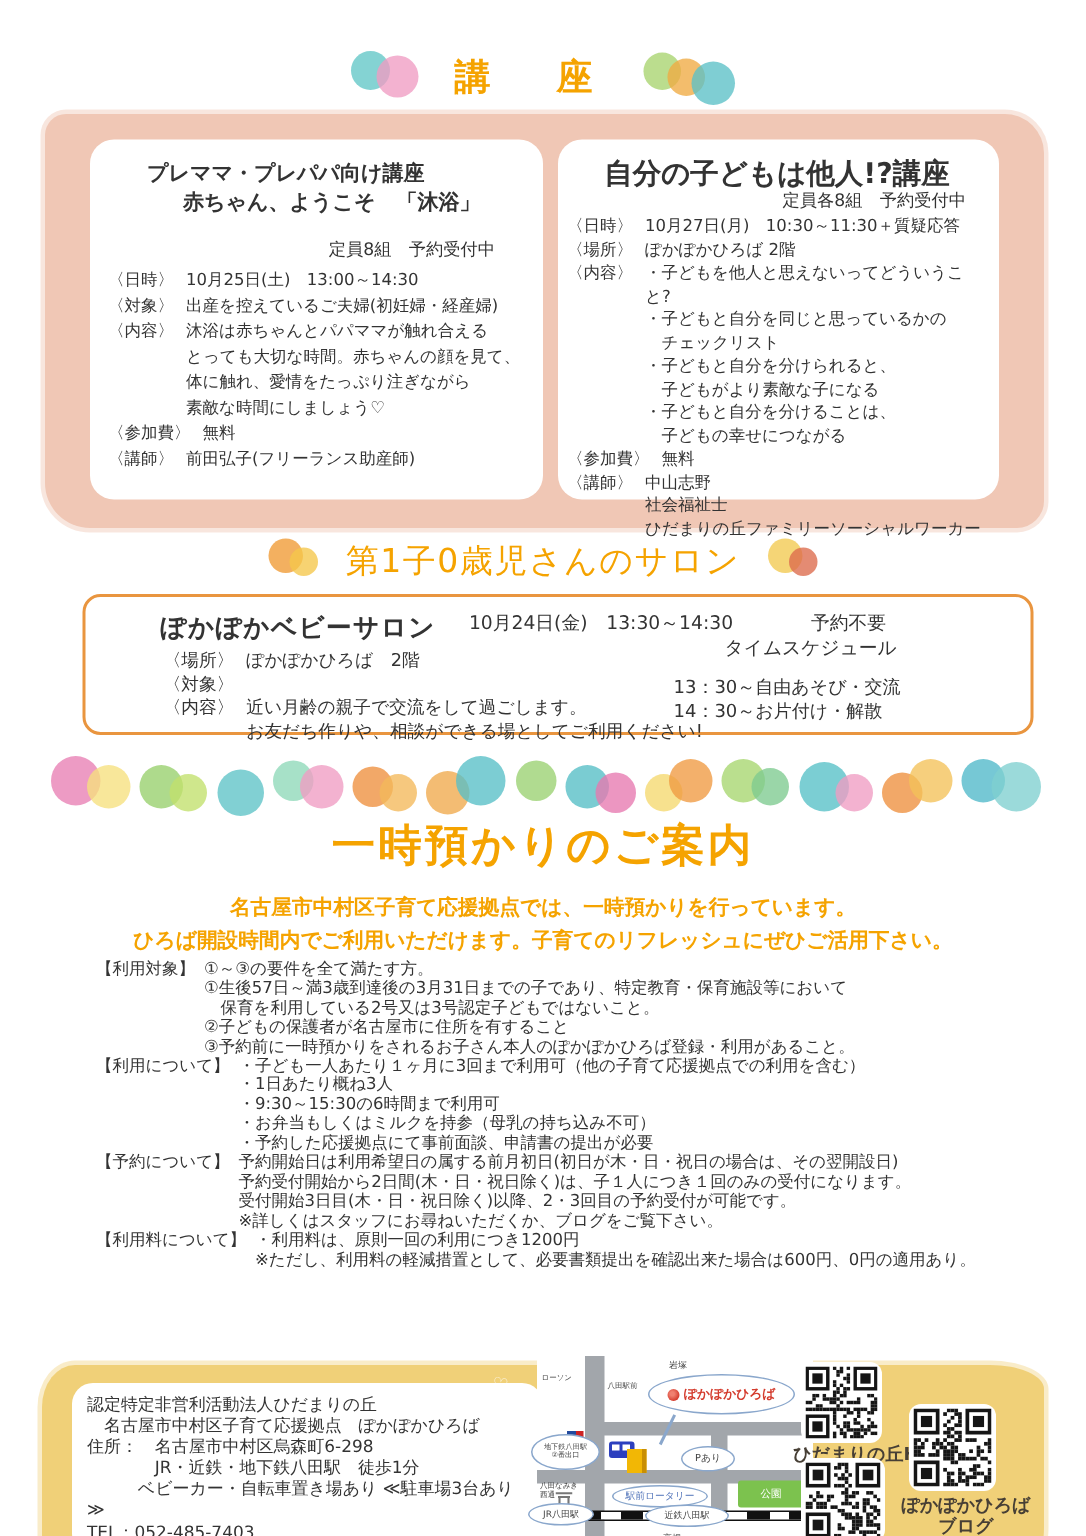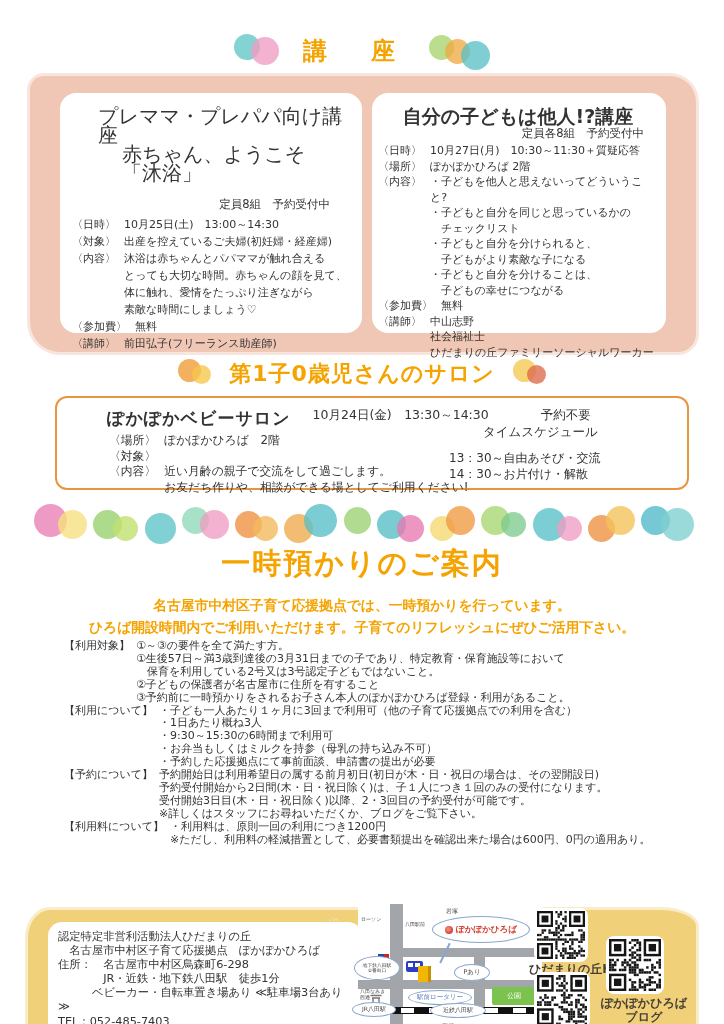--- a/index.html
+++ b/index.html
@@ -18,36 +18,36 @@
   .kouza-title{font-size:24px;font-weight:bold;color:#F5A300;letter-spacing:10px;margin:0;}
 
   .lecture-frame{position:absolute;left:30px;top:76px;width:666px;height:276px;
                  background:#F0C7B5;border-radius:14px 26px 18px 30px;
                  box-shadow:0 0 0 3px rgba(240,199,181,.45);}
   .lecture-box{position:absolute;top:17px;height:240px;background:#fff;border-radius:16px;
                box-sizing:border-box;padding:14px 8px 10px 12px;}
   .lecture-box.left{left:30px;width:302px;}
   .lecture-box.right{left:342px;width:294px;padding-left:6px;}
 
-  .lb-title{font-size:20px;font-weight:normal;line-height:19px;margin-left:26px;}
+  .lb-title{font-size:14px;font-weight:bold;line-height:19px;margin-left:26px;}
   .lb-title.indent{margin-left:50px;}
   .rb-title{font-size:19px;font-weight:bold;text-align:center;line-height:18px;}
   .capacity{font-size:11.5px;text-align:right;margin:14px 24px 4px 0;}
   .capacity.tight{margin:1px 14px 2px 0;}
 
   .row{display:flex;gap:8px;font-size:11px;line-height:15.5px;}
   .row .lbl{flex:0 0 auto;white-space:nowrap;}
   .row .txt{flex:1;}
   .lecture-box.left .row{font-size:11px;line-height:17px;}
   .lecture-box.right .row{line-height:15.5px;}
 
   
   .salon-title-row{position:absolute;left:0;right:0;top:354px;height:40px;
                    display:flex;justify-content:center;align-items:center;gap:18px;}
-  .salon-title{font-size:22px;font-weight:bold;color:#F5A300;margin:0;letter-spacing:1px;}
+  .salon-title{font-size:22px;font-weight:normal;color:#F5A300;margin:0;letter-spacing:1px;}
   .salon-box{position:absolute;left:55px;top:396px;width:634px;height:94px;background:#fff;
              border:2px solid #E9953F;border-radius:12px;box-sizing:border-box;padding:9px 14px 6px 14px;}
   .salon-head{display:flex;align-items:flex-start;margin-left:36px;}
   .salon-name{font-size:17px;font-weight:bold;letter-spacing:1px;}
   .salon-dt{font-size:12.5px;margin-left:22px;}
   .salon-res{font-size:12.5px;margin-left:52px;}
   .salon-rows{margin-left:38px;margin-top:3px;width:380px;}
   .salon-rows .row{font-size:11.8px;line-height:15.5px;}
   .salon-right{position:absolute;left:392px;top:26px;width:232px;font-size:12px;}
   .sch-title{font-size:12.5px;margin-left:34px;margin-bottom:9px;}

